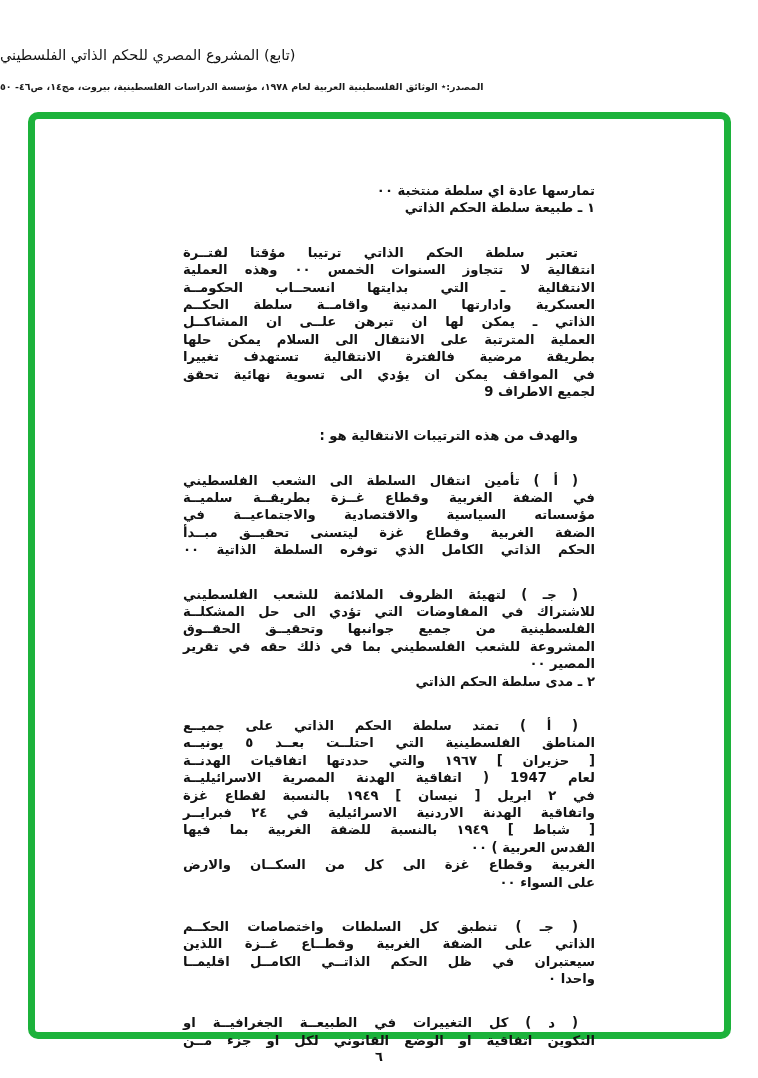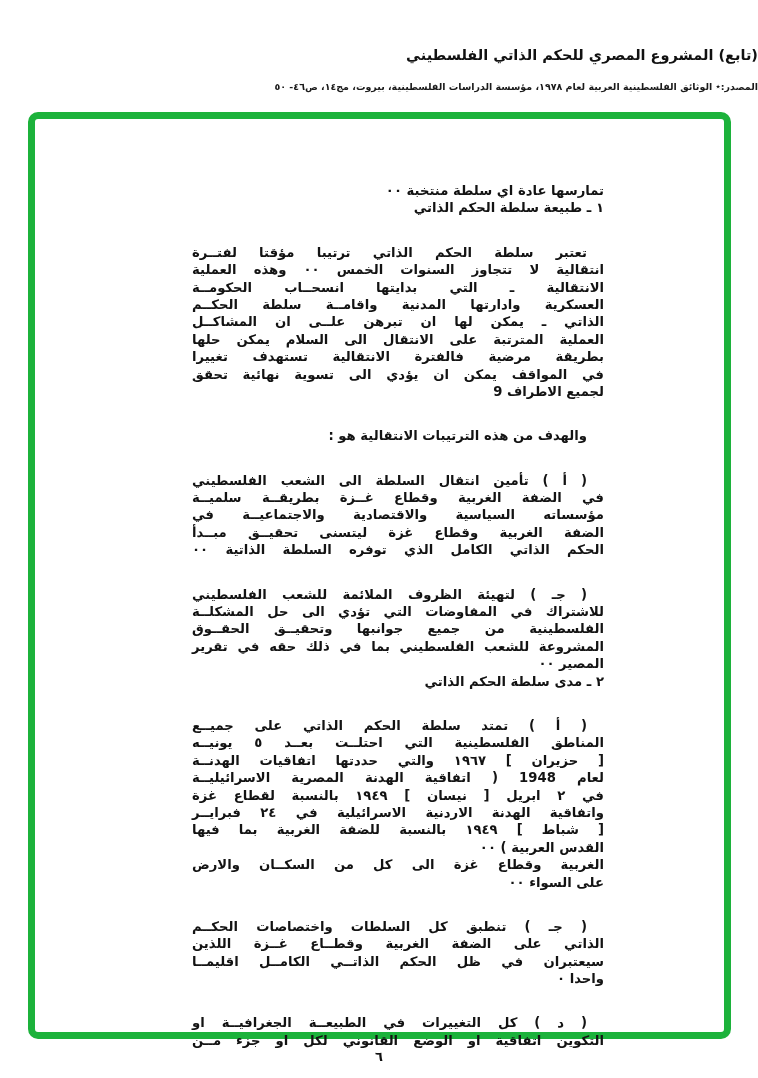--- a/index.html
+++ b/index.html
@@ -17,52 +17,52 @@
     width: 758px;
     height: 1078px;
     background: #ffffff;
     overflow: hidden;
   }
   .doc-title {
     position: absolute;
     top: 47px;
     left: 0;
     width: 100%;
-    text-align: right;
+    text-align: left;
     direction: rtl;
     font-size: 14.5px;
-    font-weight: 700;
+    font-weight: 400;
     color: #111111;
     letter-spacing: 0.2px;
   }
   .doc-source {
     position: absolute;
     top: 81px;
     left: 0;
     width: 100%;
-    text-align: right;
+    text-align: left;
     direction: rtl;
     font-size: 9.5px;
     font-weight: 700;
     color: #1a1a1a;
   }
   .frame {
     position: absolute;
     left: 28px;
     top: 112px;
     width: 703px;
     height: 927px;
     box-sizing: border-box;
     border: 7px solid #1cb23b;
     border-radius: 10px;
     background: #ffffff;
   }
   .text-column {
     position: absolute;
-    left: 192px;
+    left: 183px;
     top: 182px;
     width: 412px;
     direction: rtl;
     color: #111111;
   }
   .line {
     font-size: 13.2px;
     font-weight: 600;
     line-height: 17.4px;
     height: 17.4px;
@@ -128,21 +128,21 @@
       <div class="line just">الحكم الذاتي الكامل الذي توفره السلطة الذاتية ٠٠</div>
       <div class="line indent just">( جـ ) لتهيئة الظروف الملائمة للشعب الفلسطيني</div>
       <div class="line just">للاشتراك في المفاوضات التي تؤدي الى حل المشكلــة</div>
       <div class="line just">الفلسطينية من جميع جوانبها وتحقيــق الحقــوق</div>
       <div class="line just">المشروعة للشعب الفلسطيني بما في ذلك حقه في تقرير</div>
       <div class="line">المصير ٠٠</div>
       <div class="line bold">٢ ـ مدى سلطة الحكم الذاتي</div>
       <div class="line indent just">( أ ) تمتد سلطة الحكم الذاتي على جميــع</div>
       <div class="line just">المناطق الفلسطينية التي احتلــت بعــد ٥ يونيــه</div>
       <div class="line just">[ حزيران ] ١٩٦٧ والتي حددتها اتفاقيات الهدنــة</div>
-      <div class="line just">لعام 1948 ( اتفاقية الهدنة المصرية الاسرائيليــة</div>
+      <div class="line just">لعام 1947 ( اتفاقية الهدنة المصرية الاسرائيليــة</div>
       <div class="line just">في ٢ ابريل [ نيسان ] ١٩٤٩ بالنسبة لقطاع غزة</div>
       <div class="line just">واتفاقية الهدنة الاردنية الاسرائيلية في ٢٤ فبرايــر</div>
       <div class="line just">[ شباط ] ١٩٤٩ بالنسبة للضفة الغربية بما فيها</div>
       <div class="line">القدس العربية ) ٠٠</div>
       <div class="line just">الغربية وقطاع غزة الى كل من السكــان والارض</div>
       <div class="line">على السواء ٠٠</div>
       <div class="line indent just">( جـ ) تنطبق كل السلطات واختصاصات الحكــم</div>
       <div class="line just">الذاتي على الضفة الغربية وقطــاع غــزة اللذين</div>
       <div class="line just">سيعتبران في ظل الحكم الذاتــي الكامــل اقليمــا</div>
       <div class="line">واحدا ٠</div>

